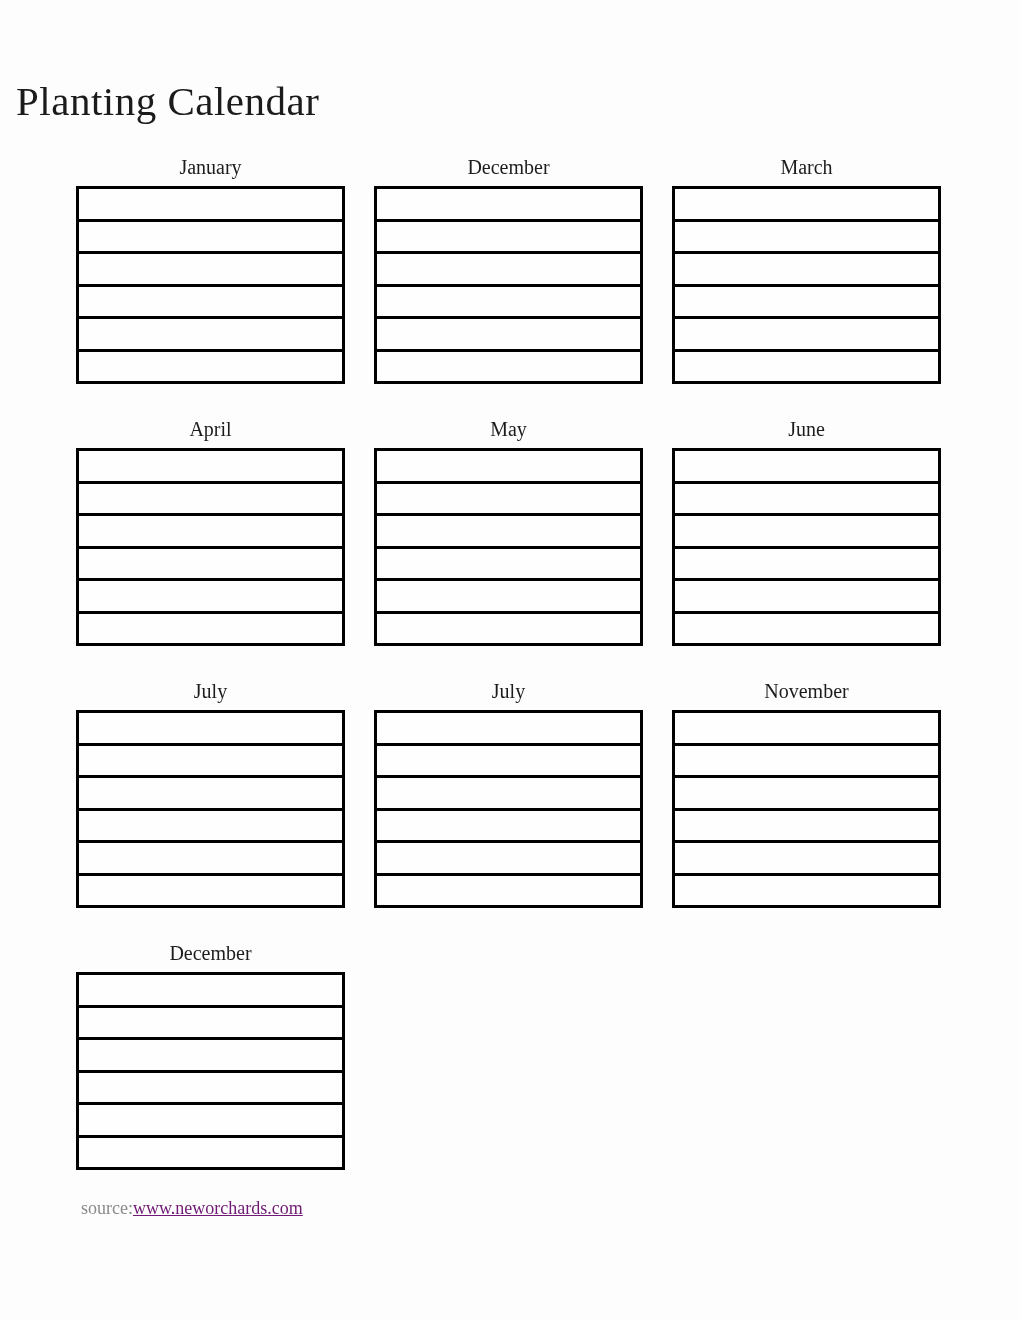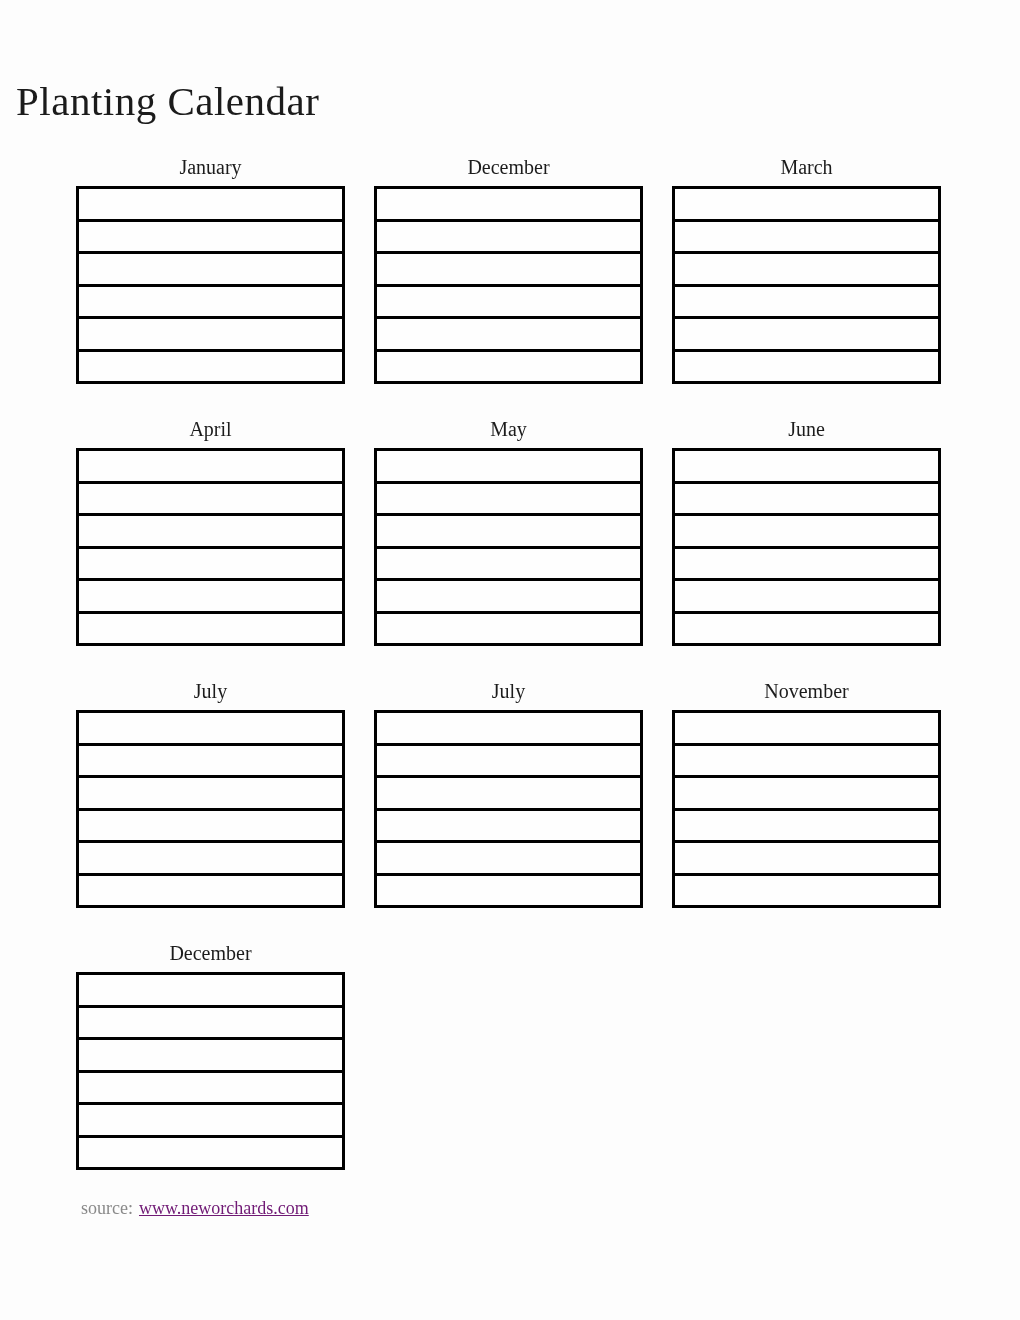--- a/index.html
+++ b/index.html
@@ -58,21 +58,20 @@
   }
   .mrow:last-child {
     border-bottom: none;
   }
   .source-line {
     margin: 28px 0 0 81px;
     font-size: 18px;
     color: #8a8a8a;
   }
   .source-label {
-    margin-right: 6px;
   }
   .source-link {
     color: #701a75;
     text-decoration: underline;
     cursor: pointer;
   }
 </style>
 </head>
 <body>
 

